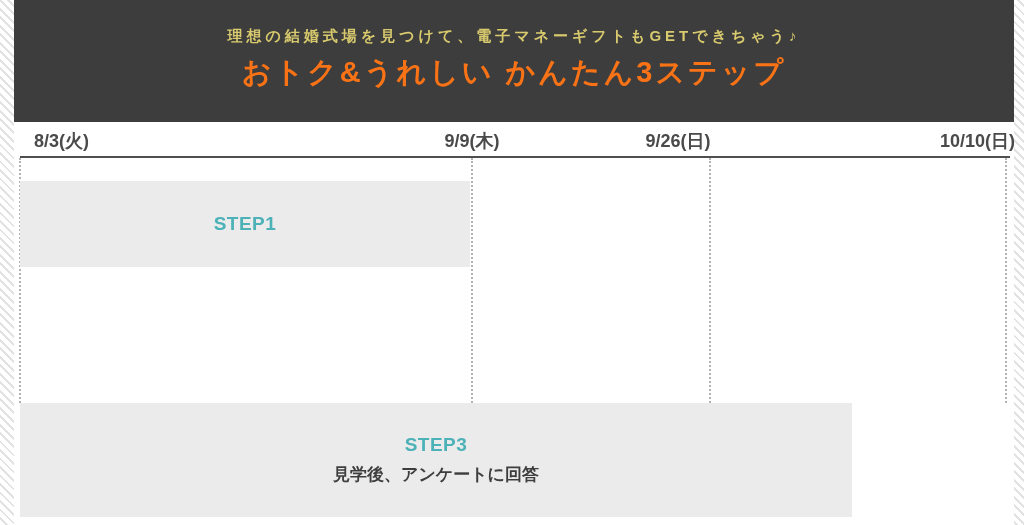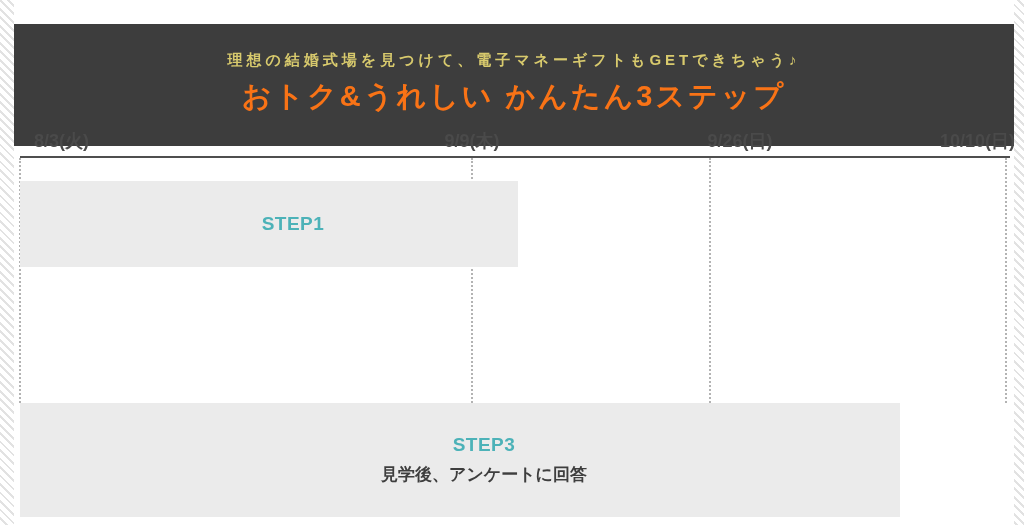--- a/index.html
+++ b/index.html
@@ -32,21 +32,20 @@
   .banner {
     position: absolute;
     left: 0;
     top: 0;
     width: 1000px;
     height: 122px;
     background: #3d3d3d;
     text-align: center;
     box-sizing: border-box;
     padding-top: 27px;
-    margin-top: 24px;
   }
   .banner-subtitle {
     font-size: 15px;
     font-weight: bold;
     color: #d8ca6d;
     letter-spacing: 4px;
     line-height: 1.2;
   }
   .banner-title {
     margin-top: 10px;
@@ -61,21 +60,21 @@
     position: absolute;
     top: 131px;
     font-size: 18px;
     font-weight: bold;
     color: #4a4a4a;
     white-space: nowrap;
     line-height: 1.2;
   }
   .date-start   { left: 20px; }
   .date-mid1    { left: 458px; transform: translateX(-50%); }
-  .date-mid2    { left: 726px; transform: translateX(-50%); }
+  .date-mid2    { left: 664px; transform: translateX(-50%); }
   .date-end     { right: -1px; }
   .axis-line {
     position: absolute;
     left: 6px;
     top: 156px;
     width: 990px;
     height: 2px;
     background: #4f4f4f;
   }
   .vline {
@@ -94,21 +93,20 @@
   .step-bar {
     position: absolute;
     left: 6px;
     background: #ebebeb;
     display: flex;
     flex-direction: column;
     align-items: center;
     justify-content: center;
     z-index: 2;
     text-align: center;
-    padding-left: 48px;
   }
   .step-bar-1 { top: 181px; width: 450px; height: 86px; }
   .step-bar-2 { top: 292px; width: 686px; height: 86px; }
   .step-bar-3 { top: 403px; width: 832px; height: 114px; }
   .step-label {
     font-size: 19px;
     font-weight: bold;
     color: #4cb2b8;
     letter-spacing: 0.5px;
     line-height: 1.2;

